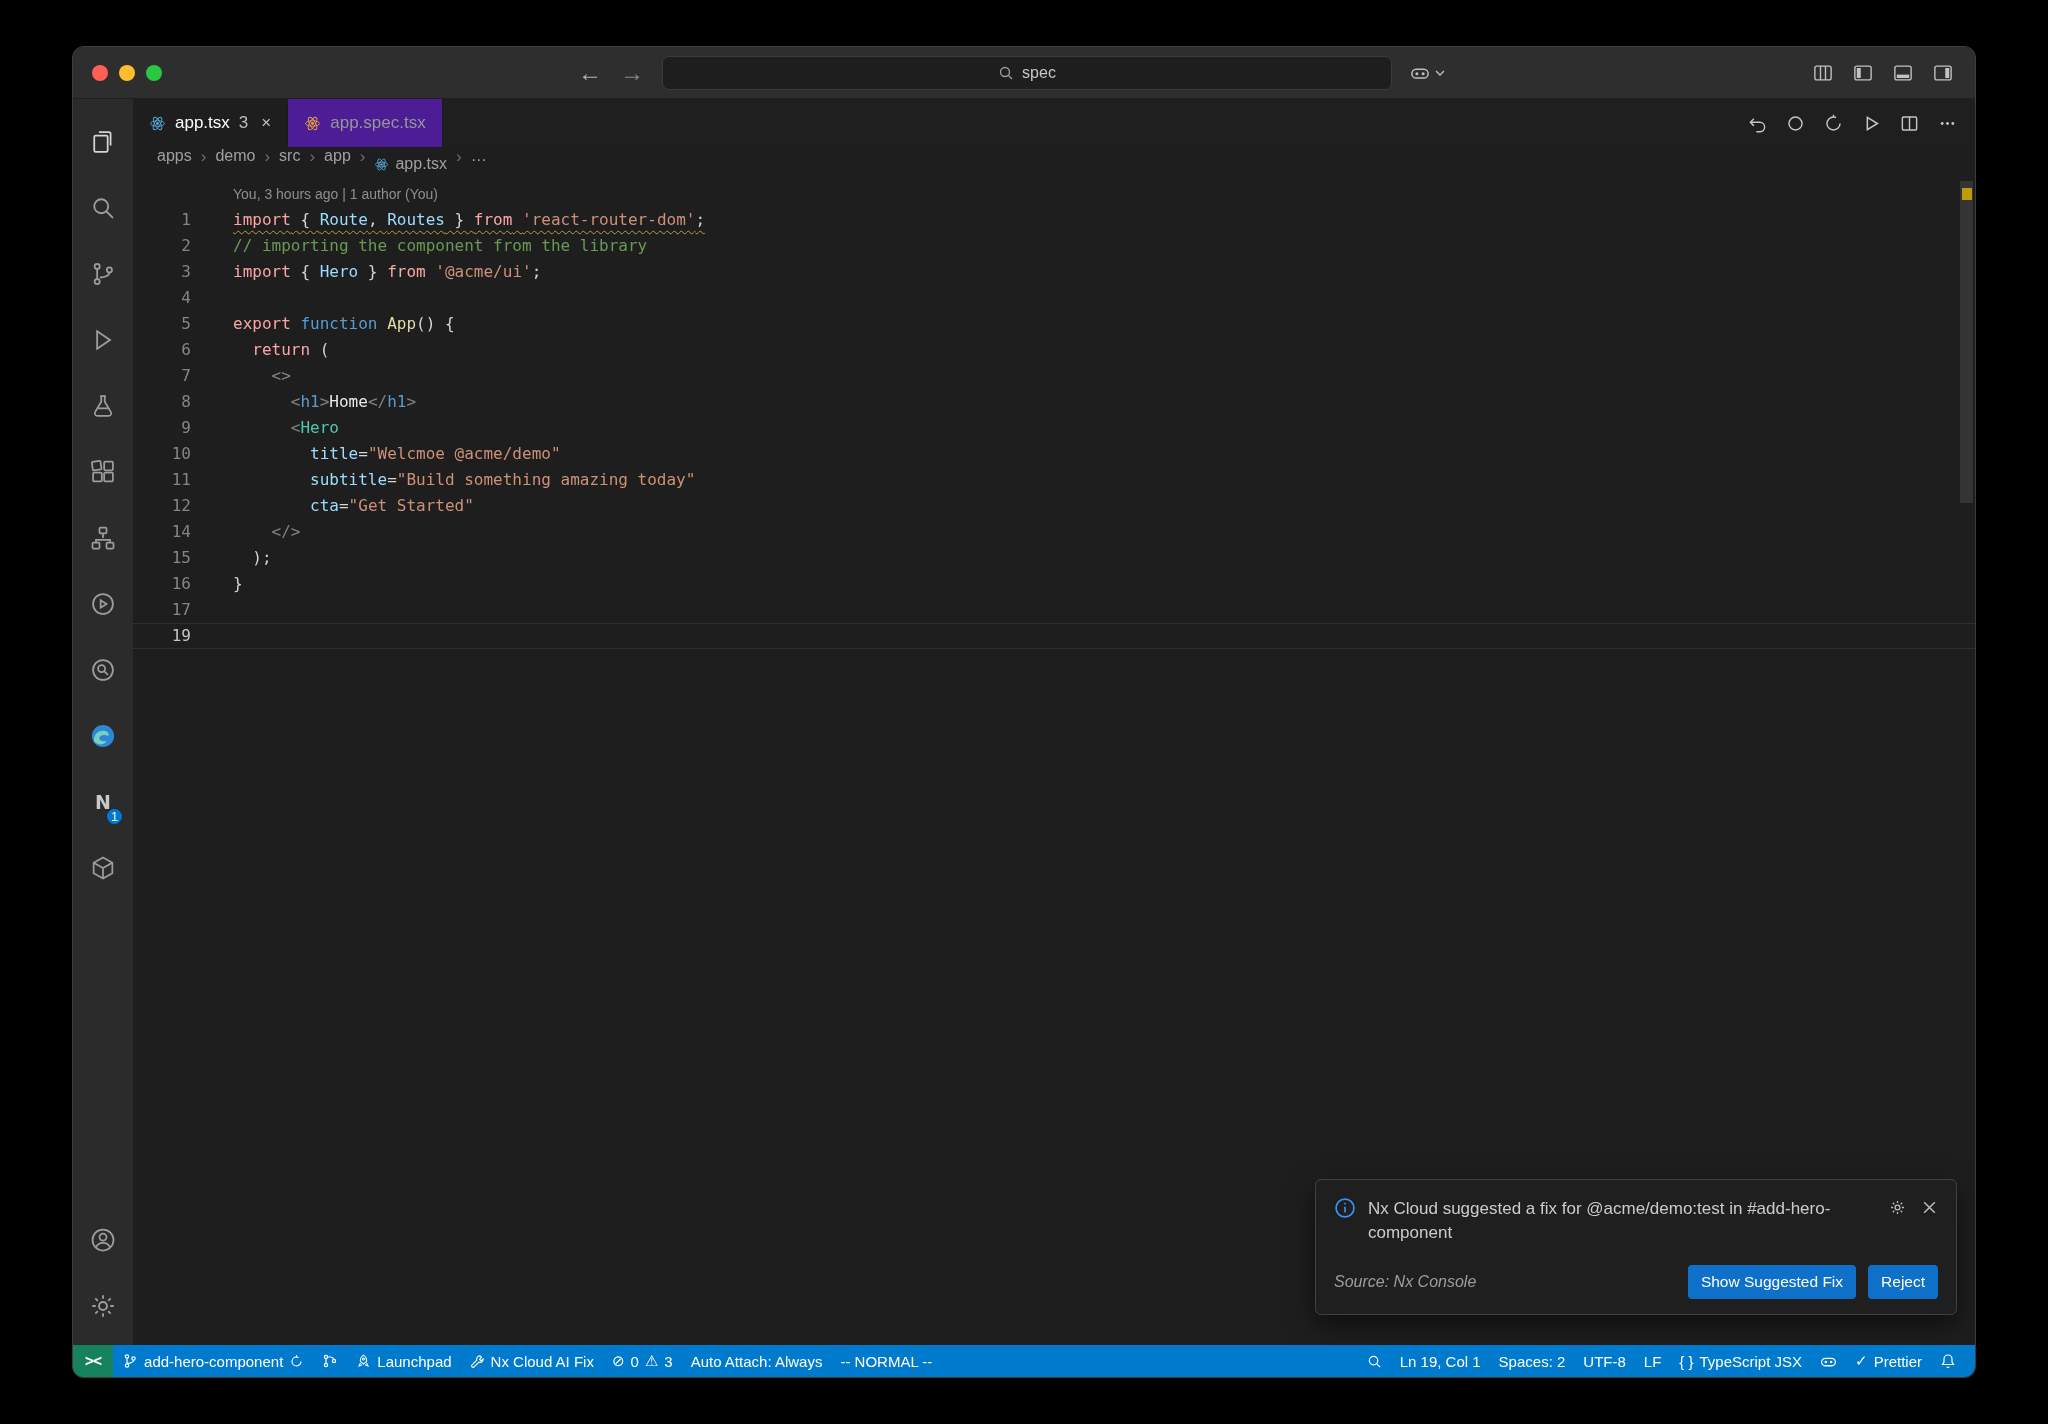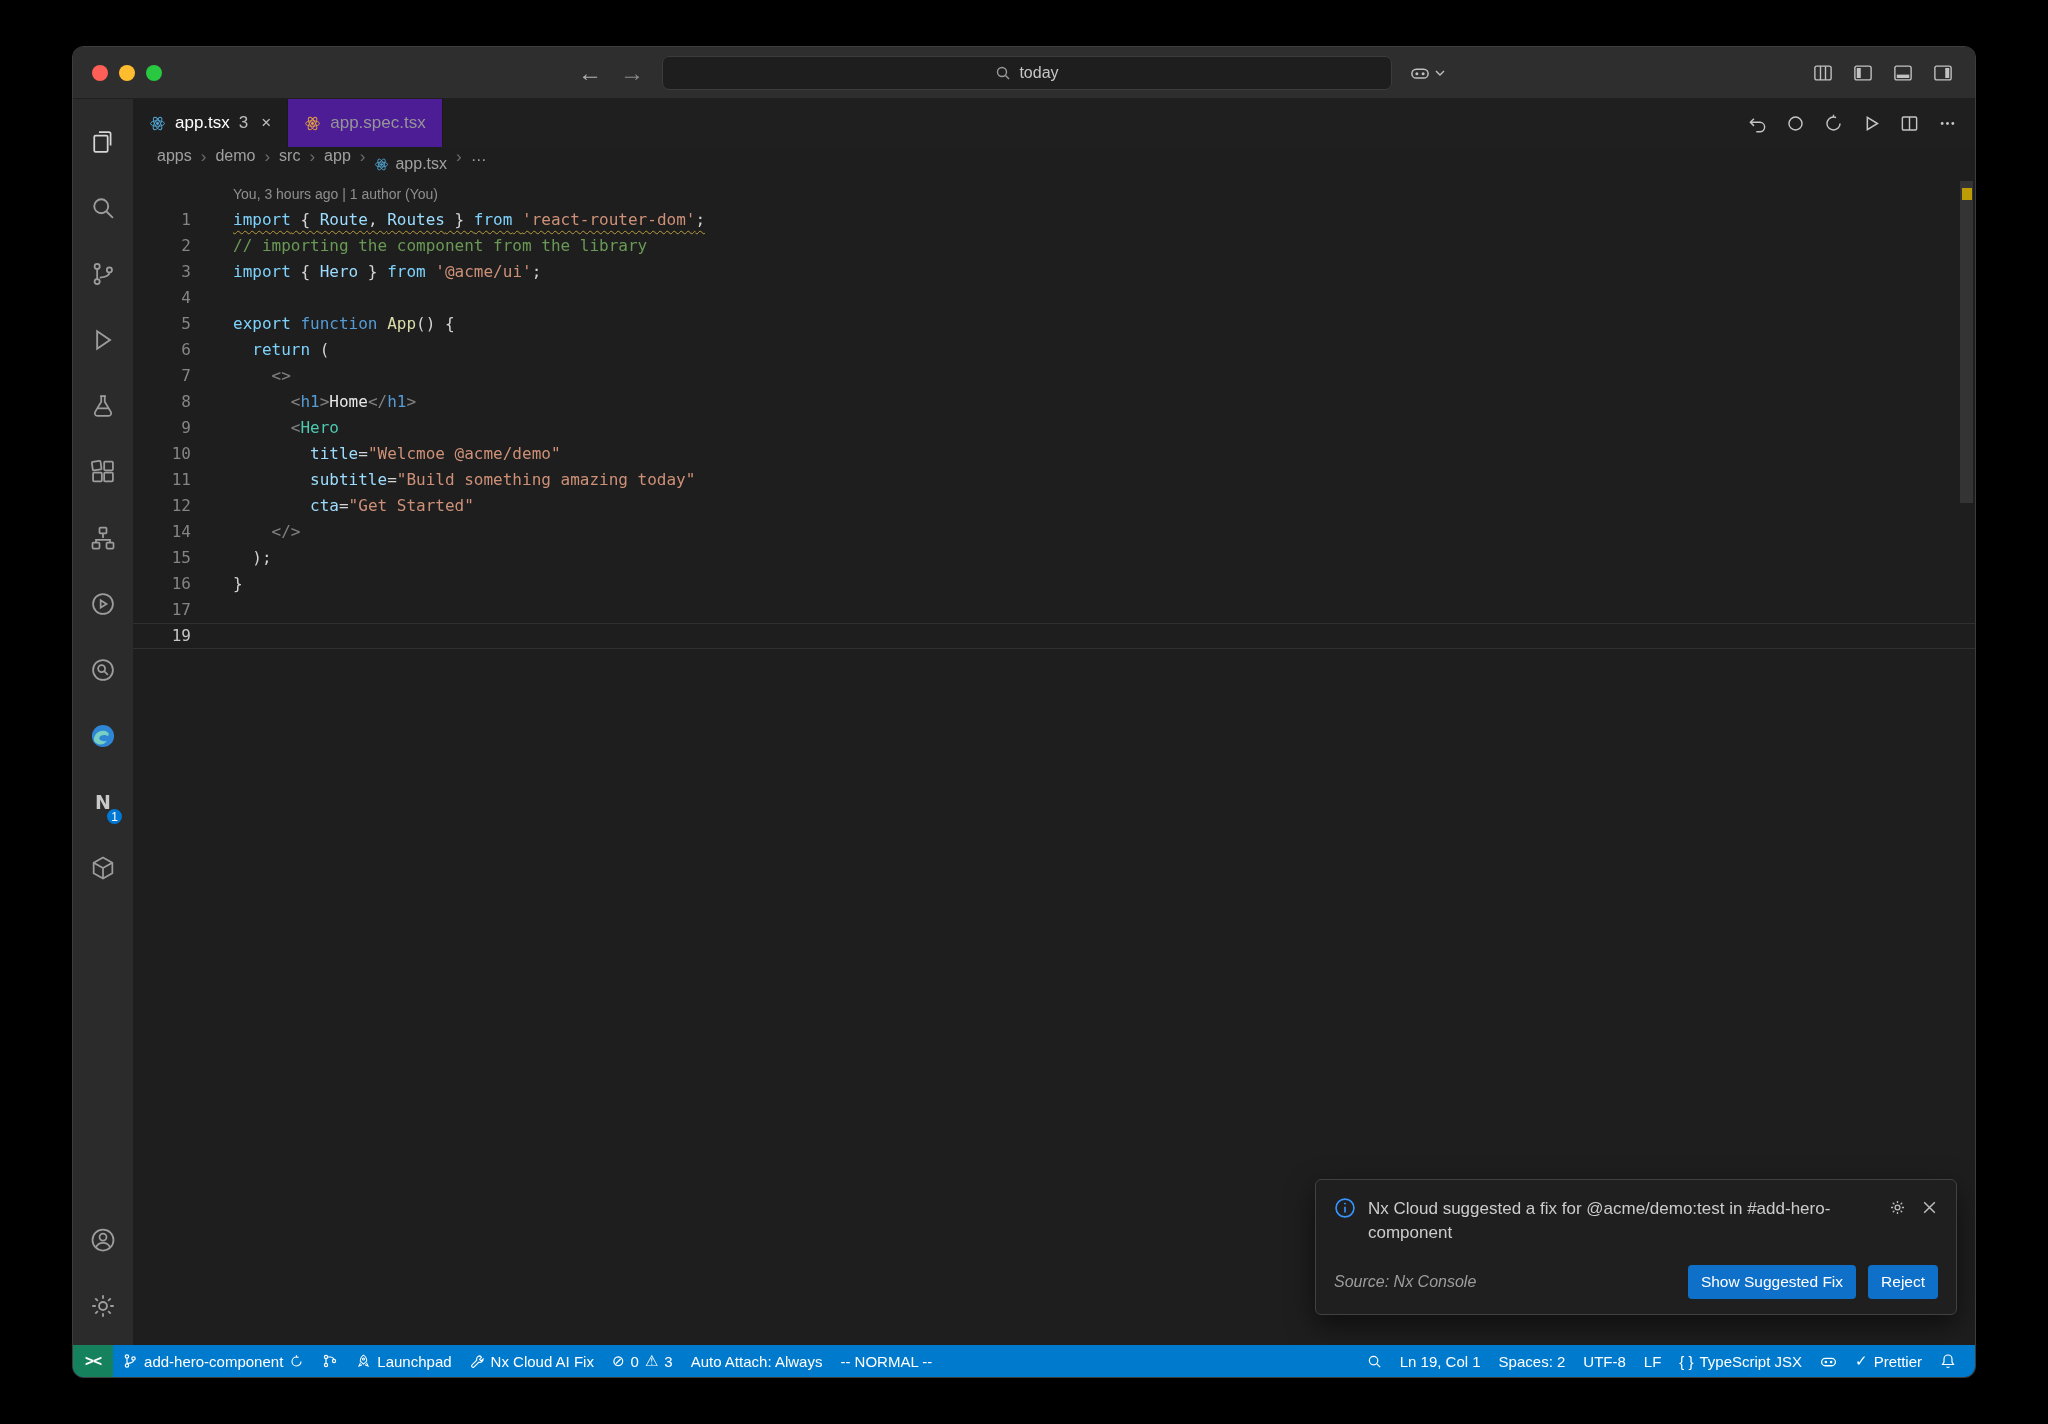--- a/index.html
+++ b/index.html
@@ -64,21 +64,21 @@
   
   .code-wrap { flex:1; position:relative; background:#1e1e1e; overflow:hidden;
                font-family:"DejaVu Sans Mono", monospace; }
   .codelens { height:26px; line-height:26px; padding-left:100px; color:#8f8f8f;
               font-size:14px; font-family:"Liberation Sans", sans-serif; }
   .code-row { display:flex; height:26px; line-height:26px; font-size:16px; white-space:pre; }
   .code-row .num { width:58px; text-align:right; color:#858585; flex:0 0 auto; }
   .code-row .line-code { padding-left:42px; }
   .code-row.current { box-shadow: inset 0 1px 0 #303030, inset 0 -1px 0 #303030; }
   .code-row.current .num { color:#c6c6c6; }
-  .tok-kw{color:#7dd3fc} .tok-kw2{color:#569cd6} .tok-var{color:#9cdcfe}
+  .tok-kw{color:#fca5a5} .tok-kw2{color:#569cd6} .tok-var{color:#9cdcfe}
   .tok-fn{color:#dcdcaa} .tok-type{color:#4ec9b0} .tok-str{color:#ce9178}
   .tok-com{color:#6a9955} .tok-pun{color:#d4d4d4} .tok-brk{color:#808080}
   .tok-tag{color:#569cd6} .tok-txt{color:#e8e8e8}
   .squiggle { text-decoration:underline; text-decoration-style:wavy;
               text-decoration-color:#b89b3e; text-underline-offset:5px;
               text-decoration-thickness:1px; }
 
   .scroll-thumb { position:absolute; right:2px; top:0; width:13px; height:322px;
                   background:rgba(121,121,121,0.25); }
   .ruler-warning { position:absolute; right:3px; top:7px; width:10px; height:12px;
@@ -120,21 +120,21 @@
     <div class="tb-center">
       <span class="nav-arrow">←</span>
       <span class="nav-arrow fwd">→</span>
       <div class="cmd-center">
         <span class="sb-ico">
           <svg width="16" height="16" viewBox="0 0 16 16" fill="none" stroke="#9a9a9a" stroke-width="1.4">
               <circle cx="7" cy="7" r="4.5"></circle>
               <line x1="10.5" y1="10.5" x2="14" y2="14"></line>
             </svg>
         </span>
-        <span>today</span>
+        <span>spec</span>
       </div>
       <div class="chip">
         <span>
           <svg width="20" height="20" viewBox="0 0 16 16" fill="none" stroke="currentColor" stroke-width="1.2">
               <rect x="1.5" y="5" width="13" height="7" rx="3.5"></rect>
               <circle cx="5.5" cy="8.5" r="1.2" fill="currentColor" stroke="none"></circle>
               <circle cx="10.5" cy="8.5" r="1.2" fill="currentColor" stroke="none"></circle>
             </svg>
         </span>
         <span>

